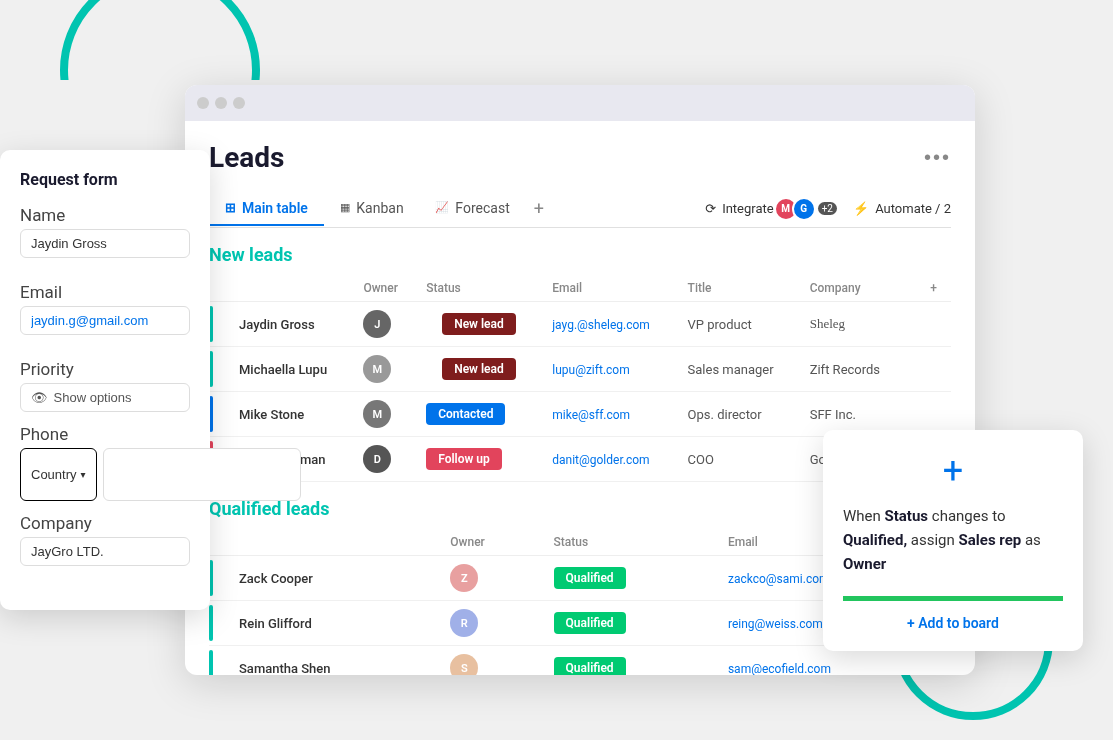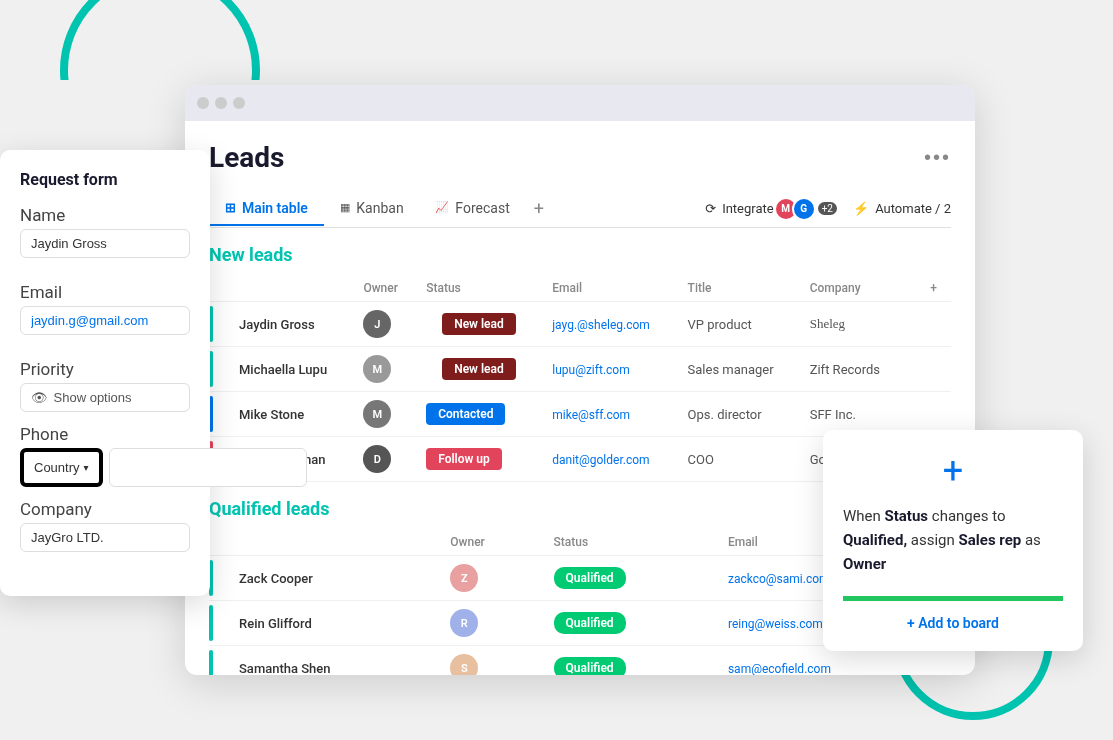--- a/index.html
+++ b/index.html
@@ -212,21 +212,21 @@
       font-size: 12px;
       font-weight: 600;
       color: white;
       display: inline-block;
       white-space: nowrap;
     }
 
     .status-new-lead { background: #7f1d1d; margin-left: 16px; }
     .status-contacted { background: #0073ea; }
     .status-follow-up { background: #e2445c; }
-    .status-qualified { background: #00ca72; border-radius: 10px; }
+    .status-qualified { background: #00ca72; }
 
     .email-link {
       color: #0073ea;
       font-size: 12px;
     }
 
     .avatar {
       width: 28px;
       height: 28px;
       border-radius: 50%;
@@ -294,23 +294,23 @@
       font-size: 13px;
       color: #555;
       cursor: pointer;
       background: white;
       width: 100%;
     }
 
     .country-select {
       display: flex;
       align-items: center;
-      border: 4px solid #000000;
+      border: 1px solid #000000;
       border-radius: 6px;
-      padding: 8px 10px;
+      padding: 18px 10px;
       font-size: 13px;
       color: #333;
       cursor: pointer;
       background: white;
       width: 90px;
     }
 
     .phone-row {
       display: flex;
       gap: 6px;

